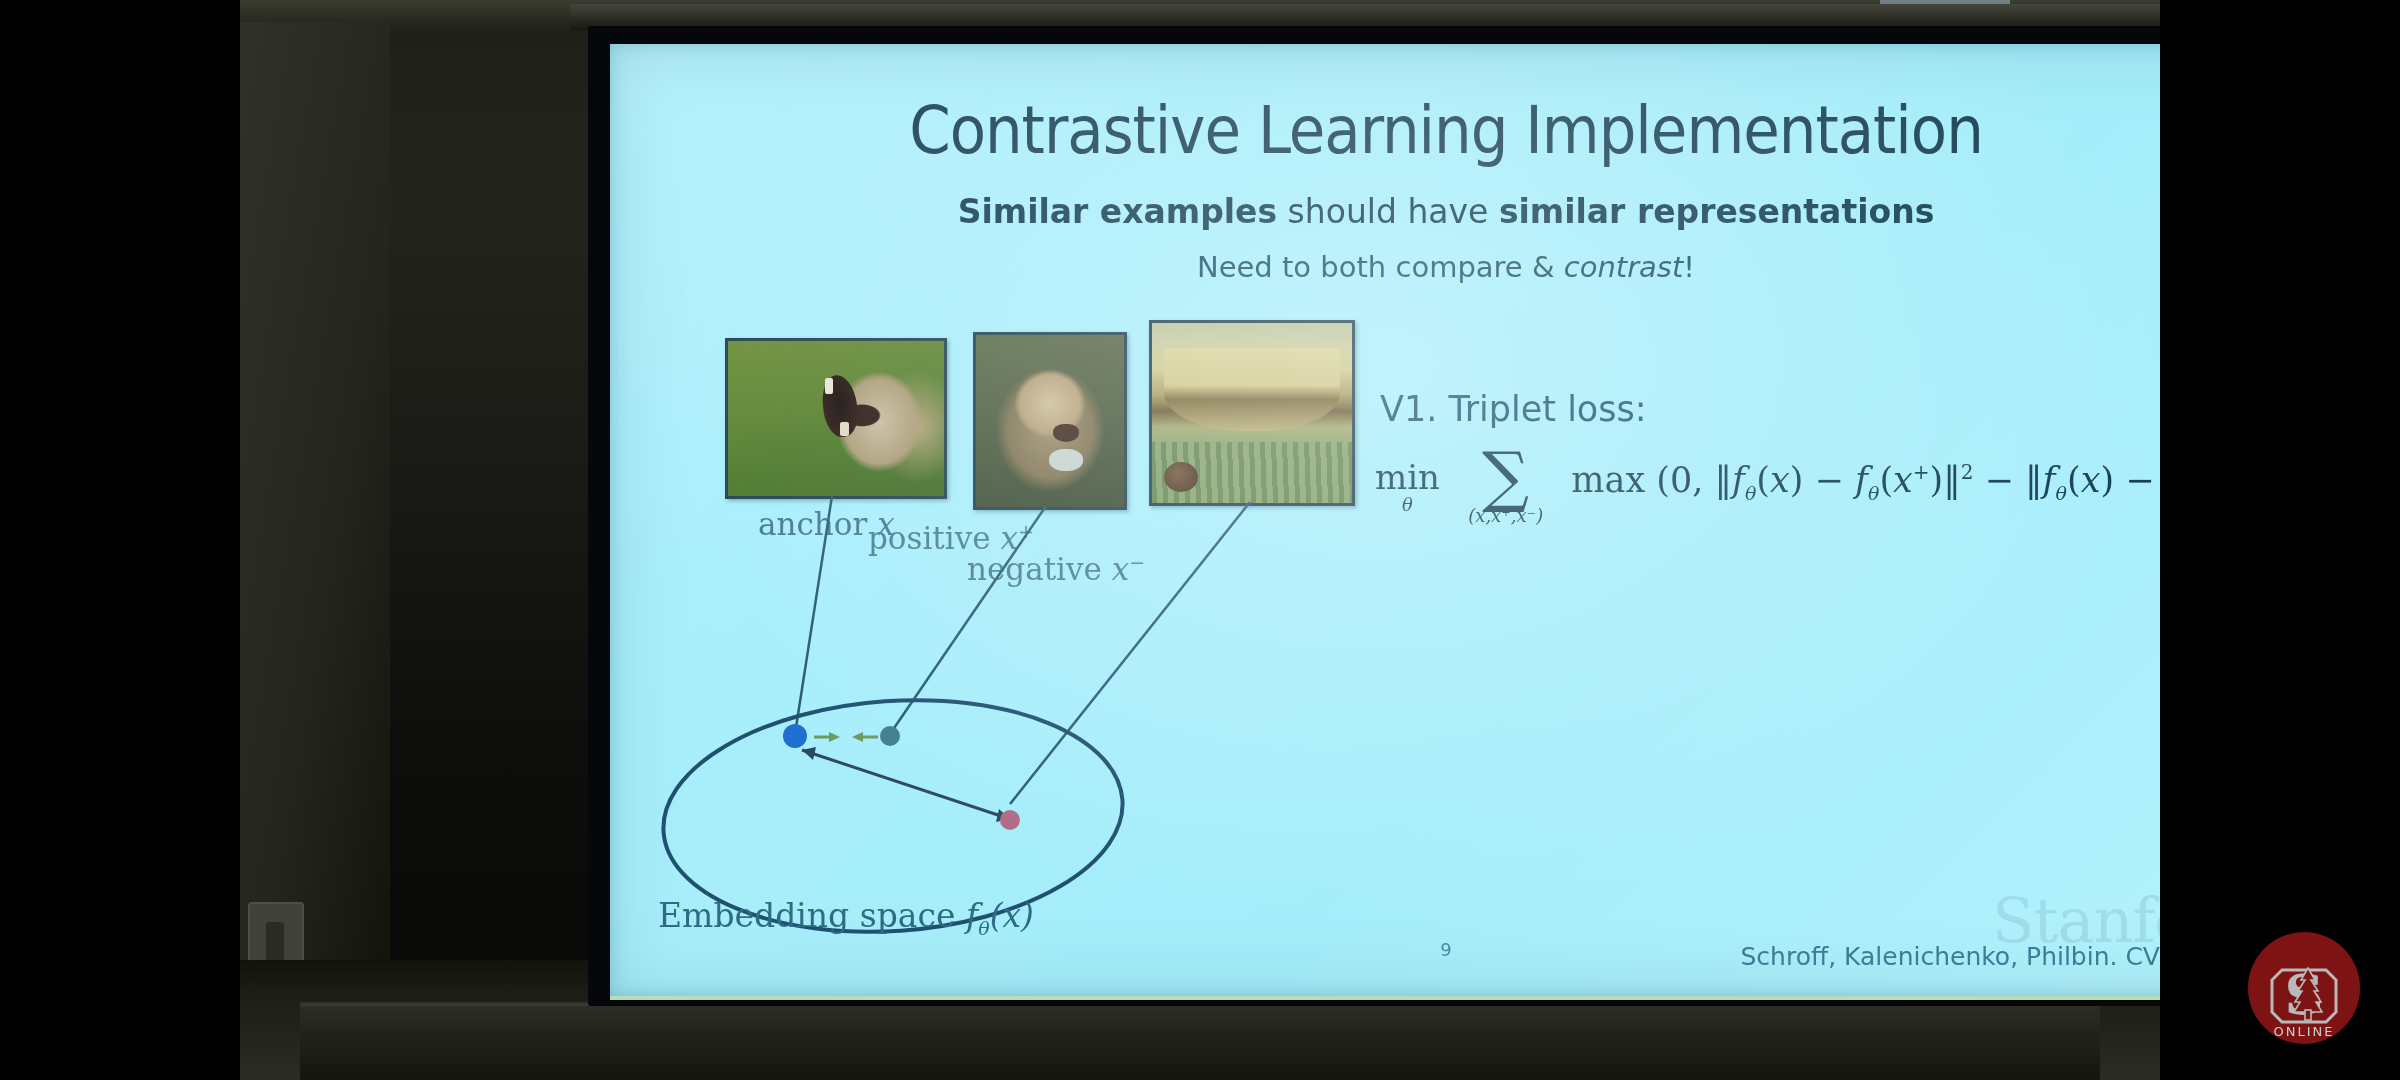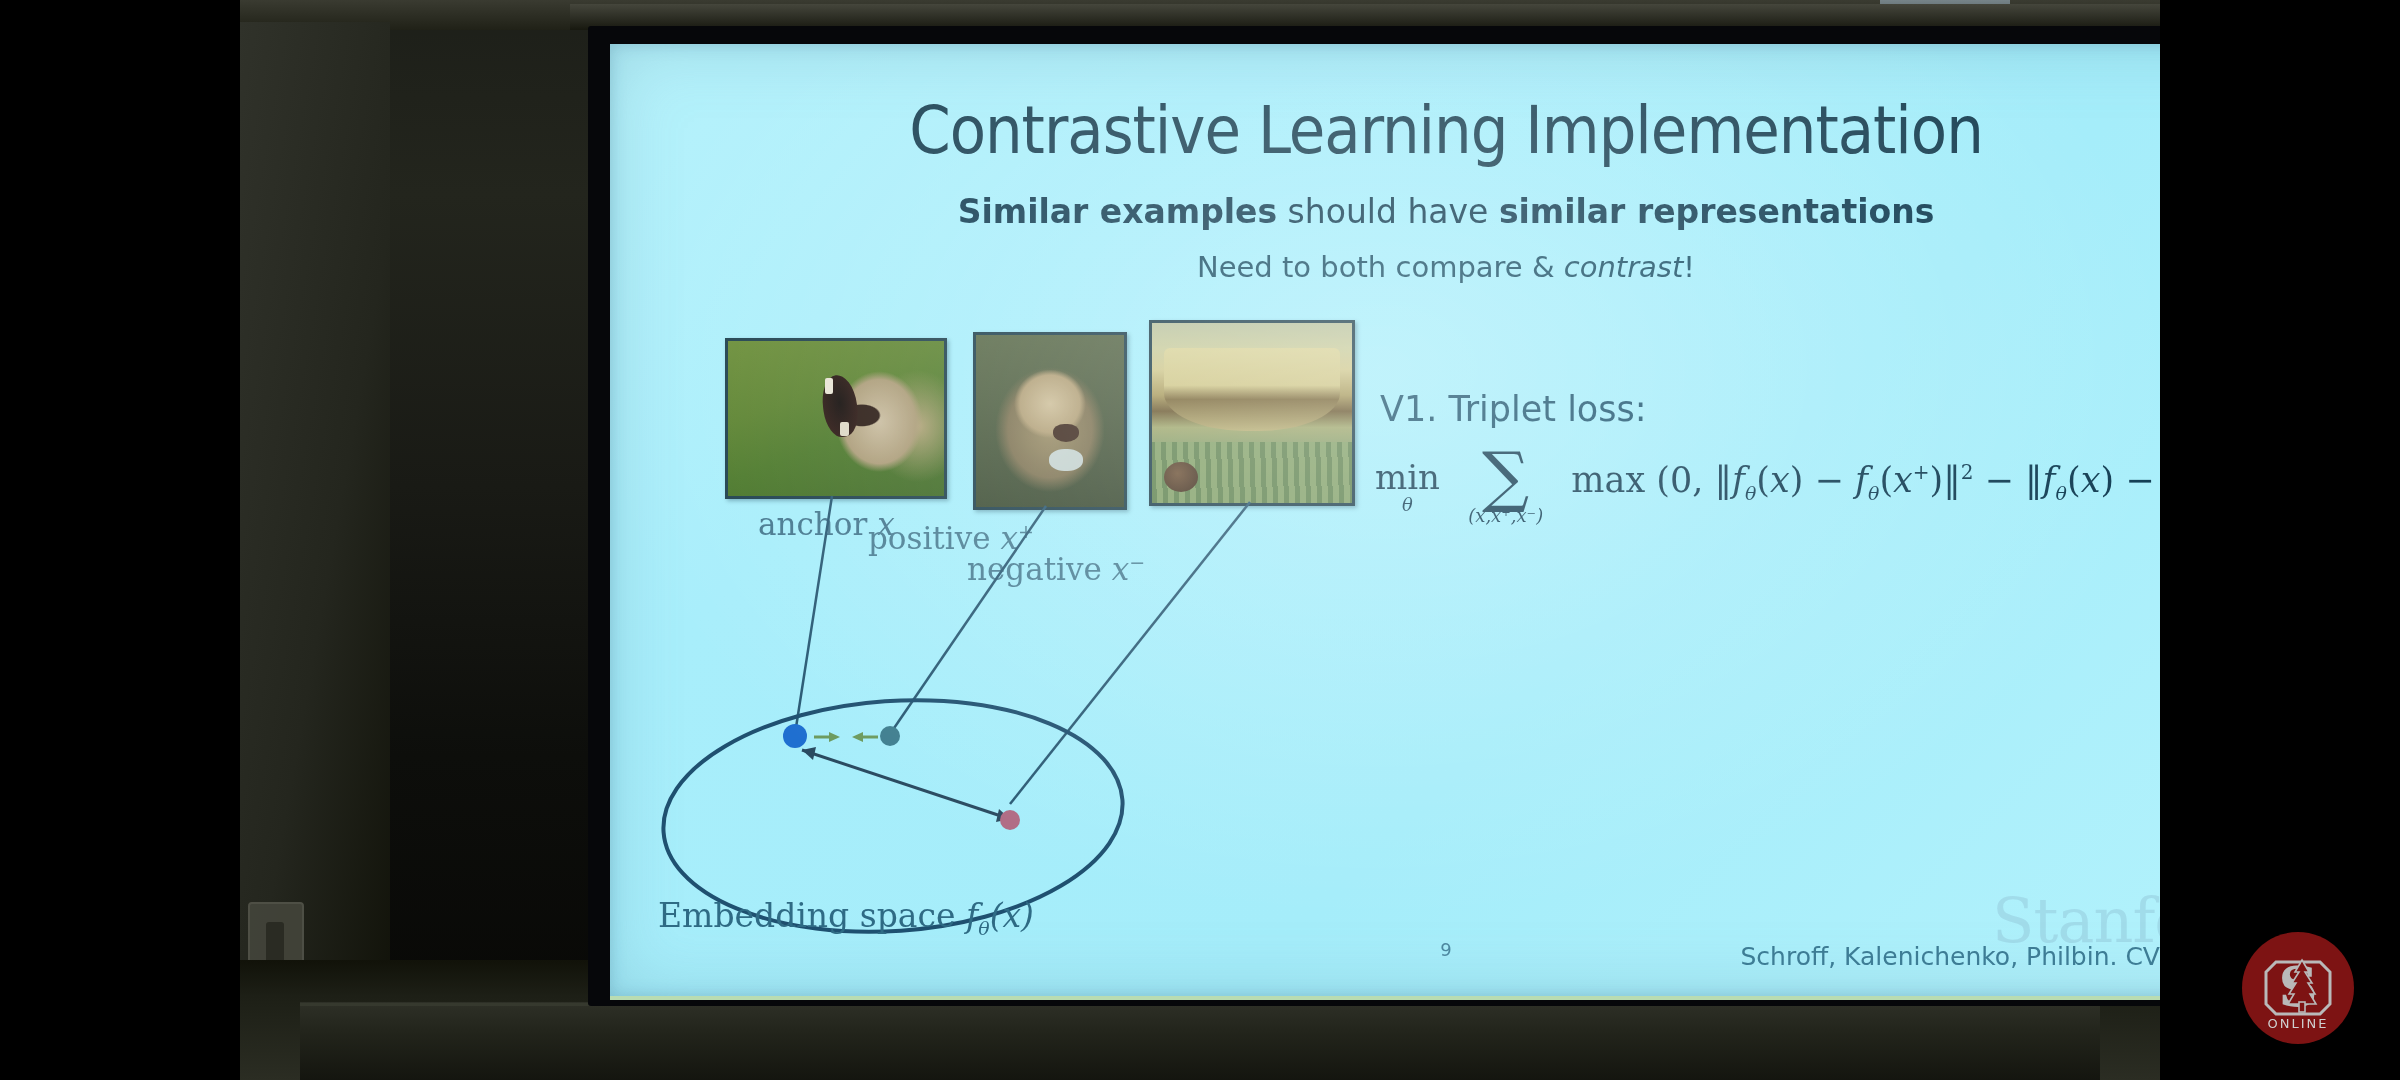--- a/index.html
+++ b/index.html
@@ -130,22 +130,22 @@
   .fstack .bigsum{display:block;font-size:66px;line-height:.85;}
   .fbody{font-size:35px;}
   .fbody i{font-style:italic;}
   .fbody sup{font-size:20px;}
 
   
   .bar-left{position:absolute;left:0;top:0;width:240px;height:1080px;background:#000;}
   .bar-right{position:absolute;right:0;top:0;width:240px;height:1080px;background:#000;}
 
   
-  .logo{position:absolute;right:46px;bottom:36px;width:112px;height:112px;border-radius:50%;
-        background:#7d1313;display:flex;align-items:center;justify-content:center;}
+  .logo{position:absolute;right:40px;bottom:36px;width:112px;height:112px;border-radius:50%;
+        background:#7d1313;display:flex;align-items:flex-end;justify-content:center;}
   .logo svg{display:block;}
 </style>
 </head>
 <body>
 
 <div id="stage">
 
   <div class="room">
     <div class="ceiling"></div>
     <div class="wall-left">

